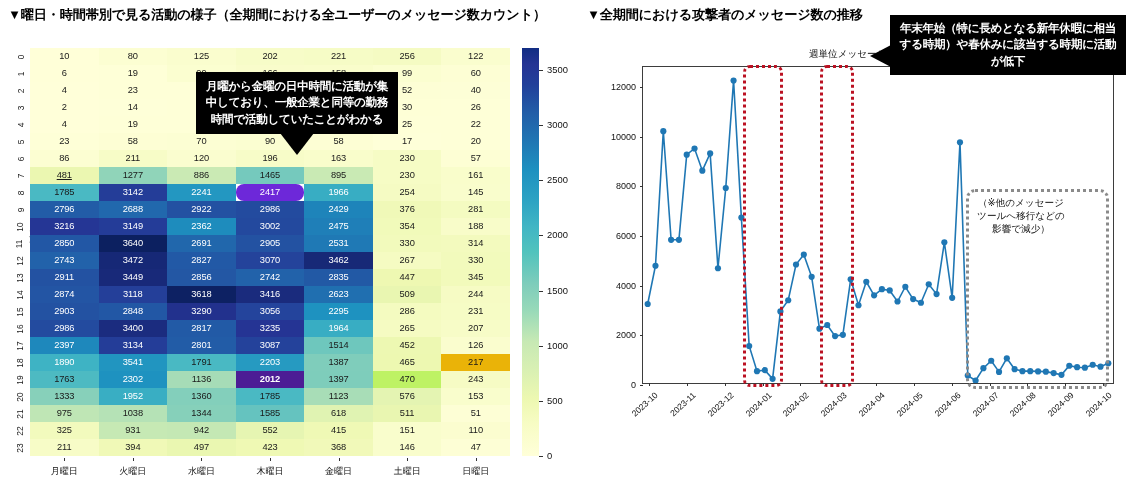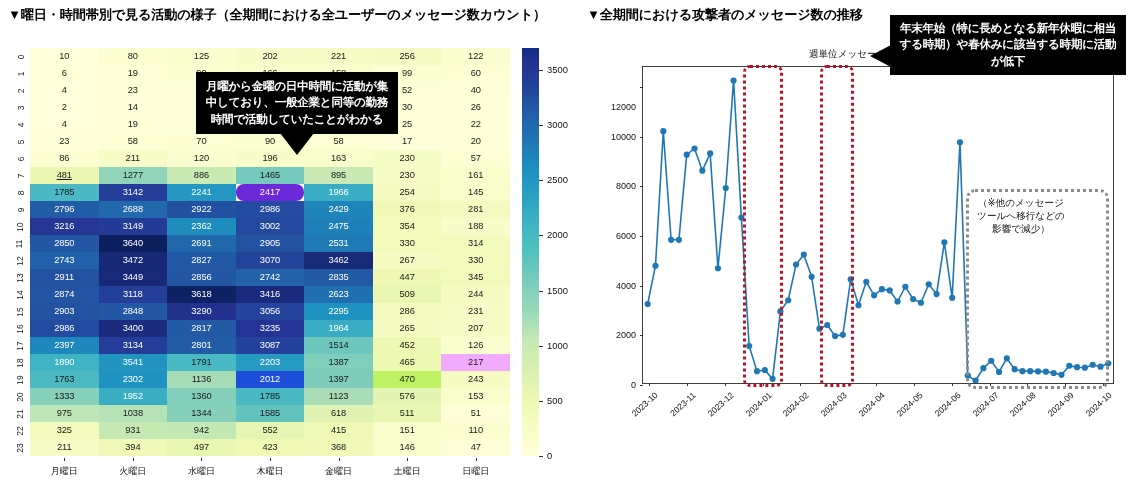--- a/index.html
+++ b/index.html
@@ -405,25 +405,25 @@
         <div class="hm-cell" style="background: rgb(36, 66, 155); color: rgb(255, 255, 255);">3087</div>
         <div class="hm-cell" style="background: rgb(110, 199, 189); color: rgb(26, 26, 26);">1514</div>
         <div class="hm-cell" style="background: rgb(237, 248, 178); color: rgb(26, 26, 26);">452</div>
         <div class="hm-cell" style="background: rgb(250, 253, 206); color: rgb(26, 26, 26);">126</div>
         <div class="hm-cell" style="background: rgb(62, 179, 196); color: rgb(255, 255, 255);">1890</div>
         <div class="hm-cell" style="background: rgb(33, 149, 192); color: rgb(255, 255, 255);">3541</div>
         <div class="hm-cell" style="background: rgb(73, 185, 195); color: rgb(26, 26, 26);">1791</div>
         <div class="hm-cell" style="background: rgb(38, 154, 193); color: rgb(255, 255, 255);">2203</div>
         <div class="hm-cell" style="background: rgb(127, 205, 187); color: rgb(26, 26, 26);">1387</div>
         <div class="hm-cell" style="background: rgb(237, 248, 177); color: rgb(26, 26, 26);">465</div>
-        <div class="hm-cell" style="background: #f0abfc; color: rgb(26, 26, 26);">217</div>
+        <div class="hm-cell" style="background: #eab308; color: rgb(26, 26, 26);">217</div>
         <div class="hm-cell" style="background: rgb(77, 186, 194); color: rgb(26, 26, 26);">1763</div>
         <div class="hm-cell" style="background: rgb(30, 146, 192); color: rgb(255, 255, 255);">2302</div>
         <div class="hm-cell" style="background: rgb(166, 220, 183); color: rgb(26, 26, 26);">1136</div>
-        <div class="hm-cell" style="background: #1d4ed8; color: rgb(255, 255, 255);">2012</div>
+        <div class="hm-cell" style="background: #4c1d95; color: rgb(255, 255, 255); font-weight: bold;">2012</div>
         <div class="hm-cell" style="background: rgb(126, 205, 187); color: rgb(26, 26, 26);">1397</div>
         <div class="hm-cell" style="background: #bef264; color: rgb(26, 26, 26);">470</div>
         <div class="hm-cell" style="background: rgb(246, 251, 196); color: rgb(26, 26, 26);">243</div>
         <div class="hm-cell" style="background: rgb(135, 208, 186); color: rgb(26, 26, 26);">1333</div>
         <div class="hm-cell" style="background: rgb(57, 174, 195); color: rgb(255, 255, 255);">1952</div>
         <div class="hm-cell" style="background: rgb(131, 207, 187); color: rgb(26, 26, 26);">1360</div>
         <div class="hm-cell" style="background: rgb(74, 185, 195); color: rgb(26, 26, 26);">1785</div>
         <div class="hm-cell" style="background: rgb(168, 221, 183); color: rgb(26, 26, 26);">1123</div>
         <div class="hm-cell" style="background: rgb(228, 244, 178); color: rgb(26, 26, 26);">576</div>
         <div class="hm-cell" style="background: rgb(249, 253, 204); color: rgb(26, 26, 26);">153</div>
@@ -583,21 +583,21 @@
         <div class="lc-ytick" style="top: 268.312px;">2000</div>
         <div class="lc-ytickmark" style="top: 268.312px;"></div>
         <div class="lc-ytick" style="top: 218.625px;">4000</div>
         <div class="lc-ytickmark" style="top: 218.625px;"></div>
         <div class="lc-ytick" style="top: 168.938px;">6000</div>
         <div class="lc-ytickmark" style="top: 168.938px;"></div>
         <div class="lc-ytick" style="top: 119.25px;">8000</div>
         <div class="lc-ytickmark" style="top: 119.25px;"></div>
         <div class="lc-ytick" style="top: 69.5625px;">10000</div>
         <div class="lc-ytickmark" style="top: 69.5625px;"></div>
-        <div class="lc-ytick" style="top: 19.875px; margin-top: 20px;">12000</div>
+        <div class="lc-ytick" style="top: 19.875px;">12000</div>
         <div class="lc-ytickmark" style="top: 19.875px;"></div>
         <div class="lc-xtickmark" style="left: 6px;"></div>
         <div class="lc-xtick" style="left: 10px;">2023-10</div>
         <div class="lc-xtickmark" style="left: 43.8333px;"></div>
         <div class="lc-xtick" style="left: 47.8333px;">2023-11</div>
         <div class="lc-xtickmark" style="left: 81.6667px;"></div>
         <div class="lc-xtick" style="left: 85.6667px;">2023-12</div>
         <div class="lc-xtickmark" style="left: 119.5px;"></div>
         <div class="lc-xtick" style="left: 123.5px;">2024-01</div>
         <div class="lc-xtickmark" style="left: 157.333px;"></div>

